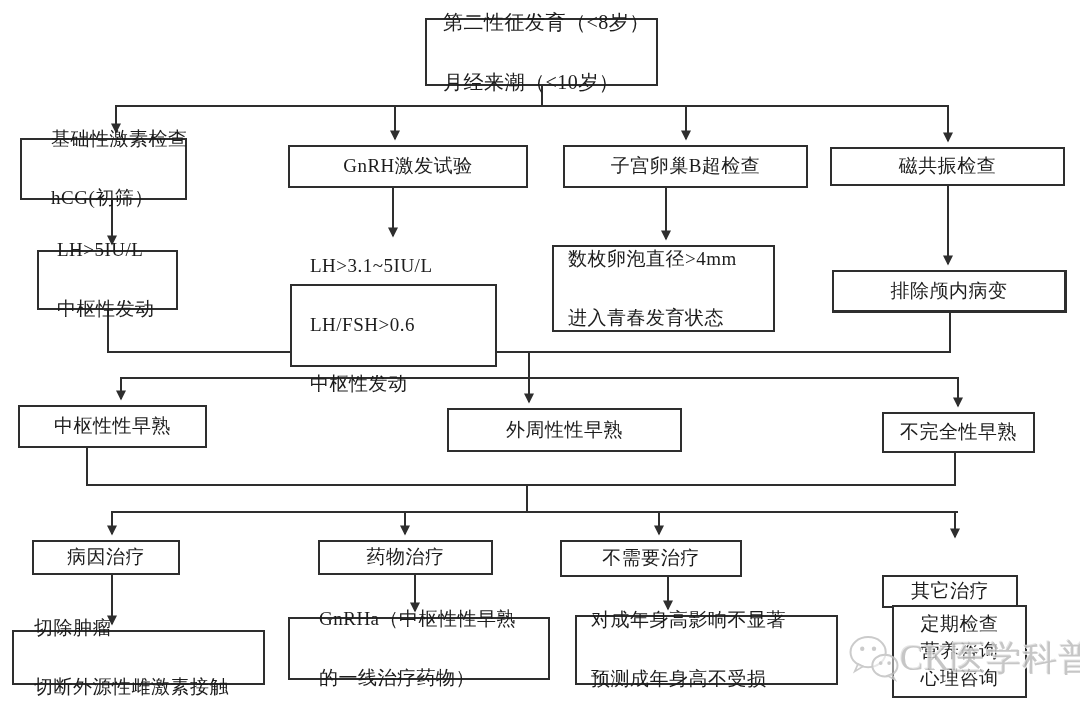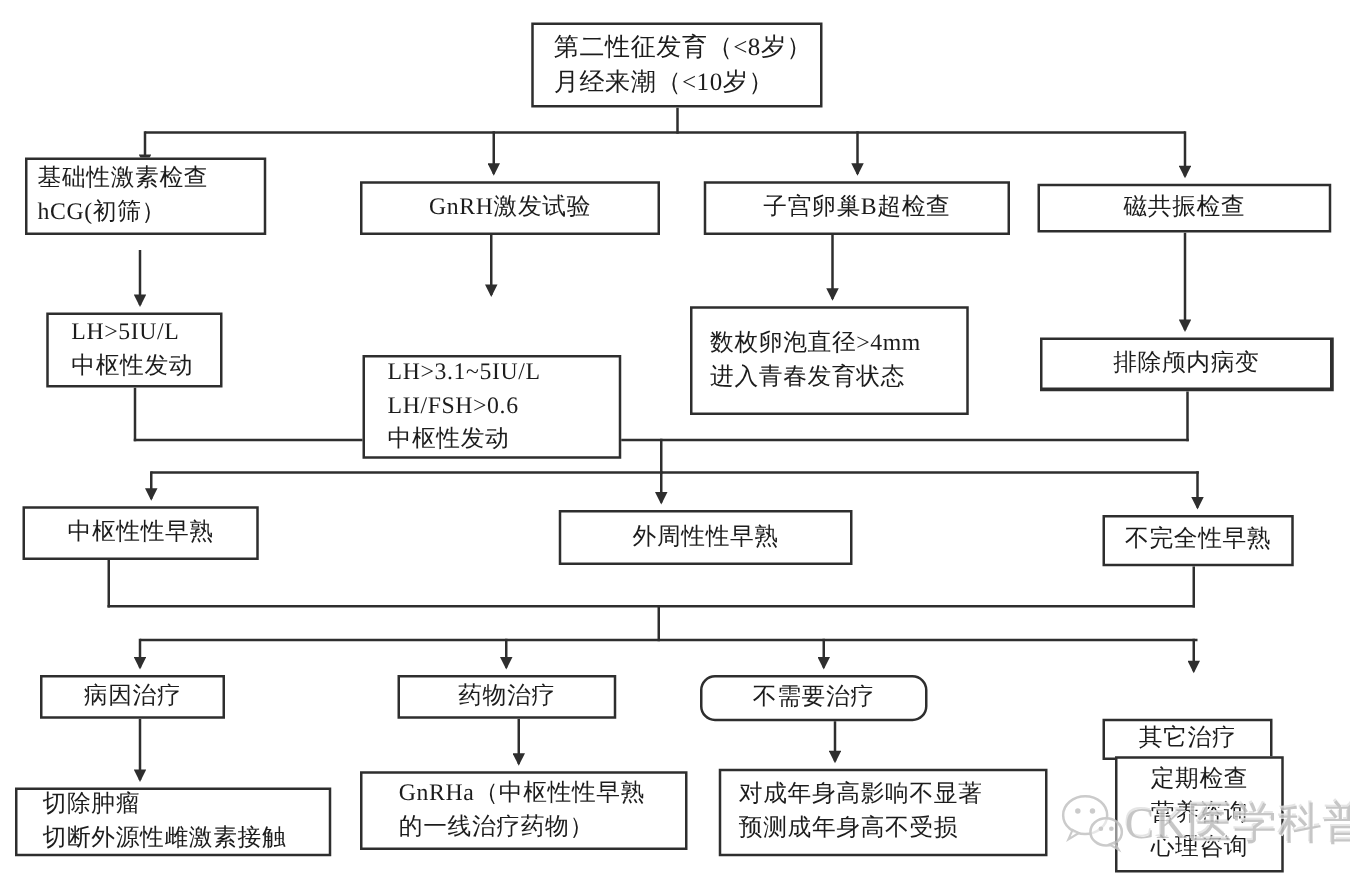--- a/index.html
+++ b/index.html
@@ -7,21 +7,21 @@
     position:relative;width:1080px;height:706px;background:#ffffff;overflow:hidden;
     font-family:"Liberation Serif","DejaVu Serif",serif;color:#1c1c1c;
   }
   svg.connectors{position:absolute;left:0;top:0;z-index:1;}
   .box{
     position:absolute;z-index:2;background:#ffffff;border:2px solid #2e2e2e;
     box-sizing:border-box;display:flex;flex-direction:column;justify-content:center;
     font-size:19px;line-height:1.42;letter-spacing:0.5px;
   }
   .box.center{align-items:center;text-align:center;}
-  .box.left{align-items:flex-start;text-align:right;}
+  .box.left{align-items:flex-start;text-align:right;gap:32px;}
   .box .ln{white-space:nowrap;}
   .watermark{
     position:absolute;left:848px;top:633px;z-index:5;display:flex;align-items:center;
     opacity:0.88;pointer-events:none;
   }
   .wm-text{
     font-size:35px;color:#bfbfbf;letter-spacing:1px;white-space:nowrap;
     text-shadow:1px 1px 0 #ffffff, -1px -1px 0 #e2e2e2;
   }
 </style>
@@ -77,21 +77,21 @@
       <line x1="668" y1="577" x2="668" y2="609" marker-end="url(#ah)"></line>
       <line x1="950" y1="576" x2="950" y2="599" marker-end="url(#ah)"></line>
     </g>
   </svg>
 
   <div class="box left" style="left:425px;top:18px;width:233px;height:68px;padding-left:16px;font-size:20px;">
     <div class="ln">第二性征发育（&lt;8岁）</div>
     <div class="ln">月经来潮（&lt;10岁）</div>
   </div>
 
-  <div class="box left" style="left:20px;top:126px;width:193px;height:62px;padding-left:8px;">
+  <div class="box left" style="left:20px;top:138px;width:167px;height:62px;padding-left:29px;">
     <div class="ln">基础性激素检查</div>
     <div class="ln">hCG(初筛）</div>
   </div>
   <div class="box center" style="left:288px;top:145px;width:240px;height:43px;">
     <div class="ln">GnRH激发试验</div>
   </div>
   <div class="box center" style="left:563px;top:145px;width:245px;height:43px;">
     <div class="ln">子宫卵巢B超检查</div>
   </div>
   <div class="box center" style="left:830px;top:147px;width:235px;height:39px;">
@@ -124,21 +124,21 @@
   <div class="box center" style="left:882px;top:412px;width:153px;height:41px;">
     <div class="ln">不完全性早熟</div>
   </div>
 
   <div class="box center" style="left:32px;top:540px;width:148px;height:35px;">
     <div class="ln">病因治疗</div>
   </div>
   <div class="box center" style="left:318px;top:540px;width:175px;height:35px;">
     <div class="ln">药物治疗</div>
   </div>
-  <div class="box center" style="left:560px;top:540px;width:182px;height:37px;border-radius:12px;">
+  <div class="box center" style="left:560px;top:540px;width:182px;height:37px;">
     <div class="ln">不需要治疗</div>
   </div>
   <div class="box center" style="left:882px;top:543px;width:136px;height:33px;margin-top:32px;">
     <div class="ln">其它治疗</div>
   </div>
 
   <div class="box left" style="left:12px;top:630px;width:253px;height:55px;padding-left:20px;">
     <div class="ln">切除肿瘤</div>
     <div class="ln">切断外源性雌激素接触</div>
   </div>

